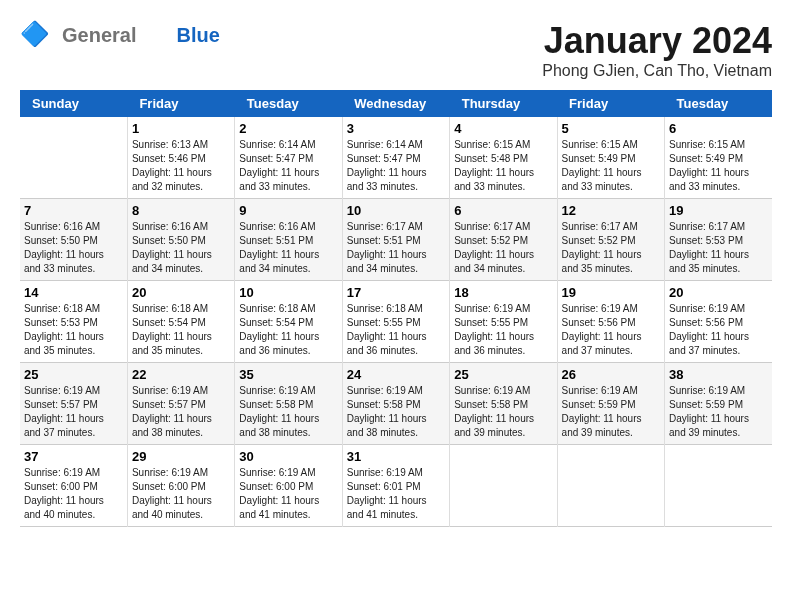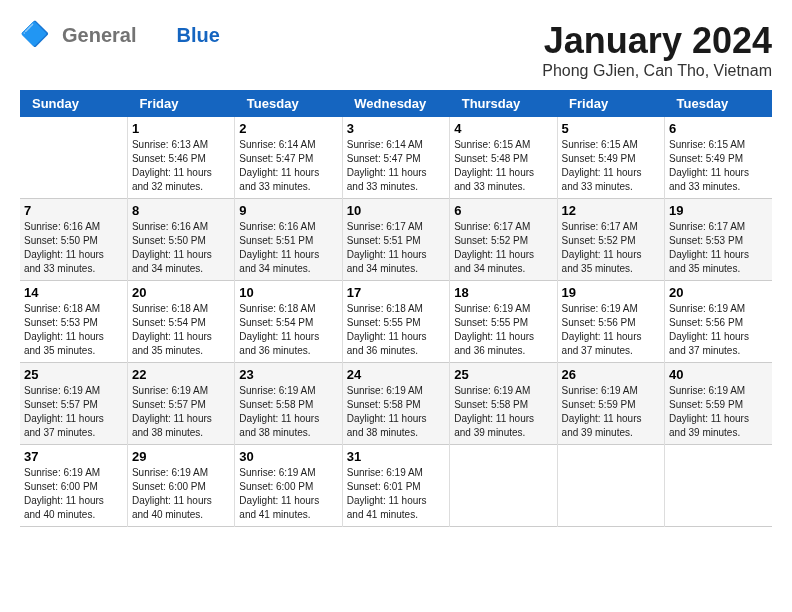--- a/index.html
+++ b/index.html
@@ -203,37 +203,37 @@
       <tr>
         <td>
           <div class="day-number">25</div>
           <div class="day-info">Sunrise: 6:19 AM<br>Sunset: 5:57 PM<br>Daylight: 11 hours<br>and 37 minutes.</div>
         </td>
         <td>
           <div class="day-number">22</div>
           <div class="day-info">Sunrise: 6:19 AM<br>Sunset: 5:57 PM<br>Daylight: 11 hours<br>and 38 minutes.</div>
         </td>
         <td>
-          <div class="day-number">23</div>
+          <div class="day-number">35</div>
           <div class="day-info">Sunrise: 6:19 AM<br>Sunset: 5:58 PM<br>Daylight: 11 hours<br>and 38 minutes.</div>
         </td>
         <td>
           <div class="day-number">24</div>
           <div class="day-info">Sunrise: 6:19 AM<br>Sunset: 5:58 PM<br>Daylight: 11 hours<br>and 38 minutes.</div>
         </td>
         <td>
           <div class="day-number">25</div>
           <div class="day-info">Sunrise: 6:19 AM<br>Sunset: 5:58 PM<br>Daylight: 11 hours<br>and 39 minutes.</div>
         </td>
         <td>
           <div class="day-number">26</div>
           <div class="day-info">Sunrise: 6:19 AM<br>Sunset: 5:59 PM<br>Daylight: 11 hours<br>and 39 minutes.</div>
         </td>
         <td>
-          <div class="day-number">40</div>
+          <div class="day-number">38</div>
           <div class="day-info">Sunrise: 6:19 AM<br>Sunset: 5:59 PM<br>Daylight: 11 hours<br>and 39 minutes.</div>
         </td>
       </tr>
       <tr>
         <td>
           <div class="day-number">37</div>
           <div class="day-info">Sunrise: 6:19 AM<br>Sunset: 6:00 PM<br>Daylight: 11 hours<br>and 40 minutes.</div>
         </td>
         <td>
           <div class="day-number">29</div>

